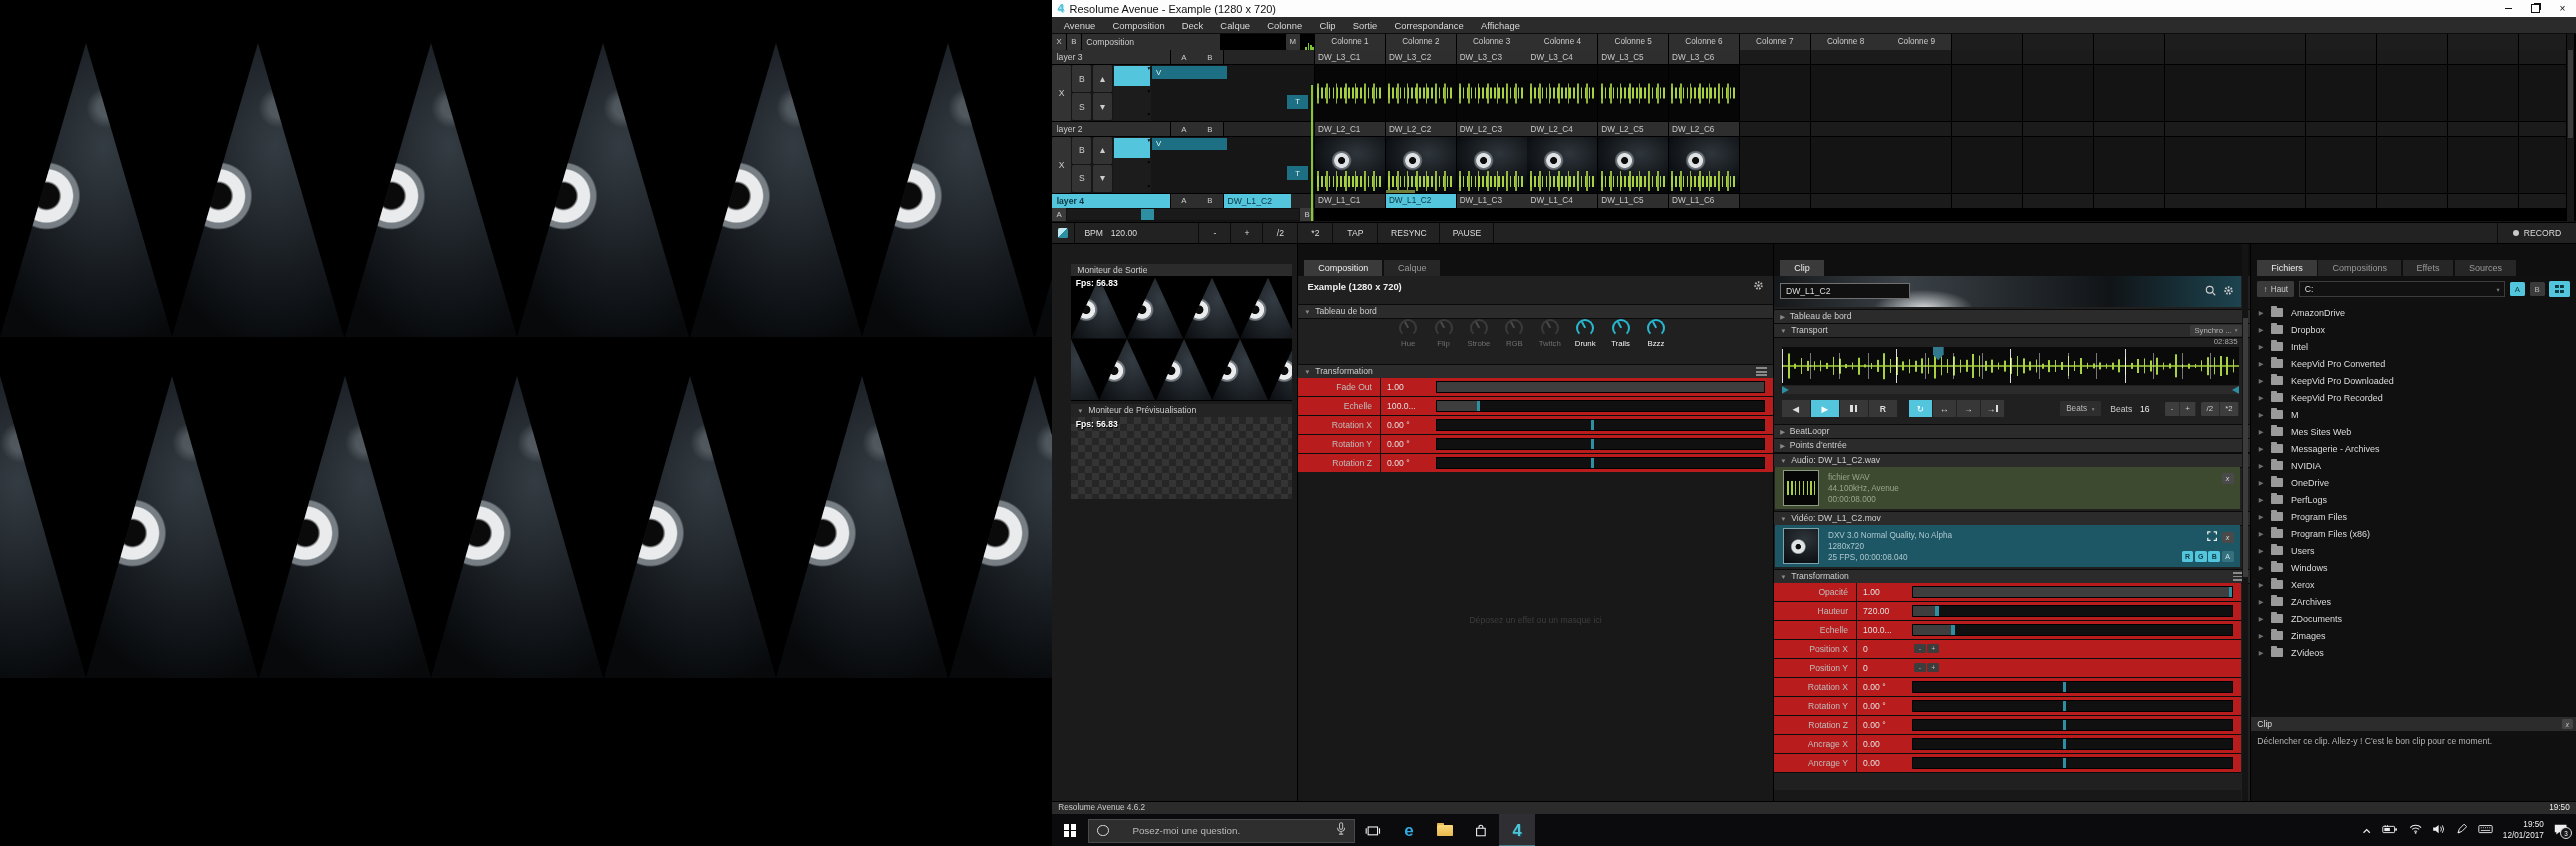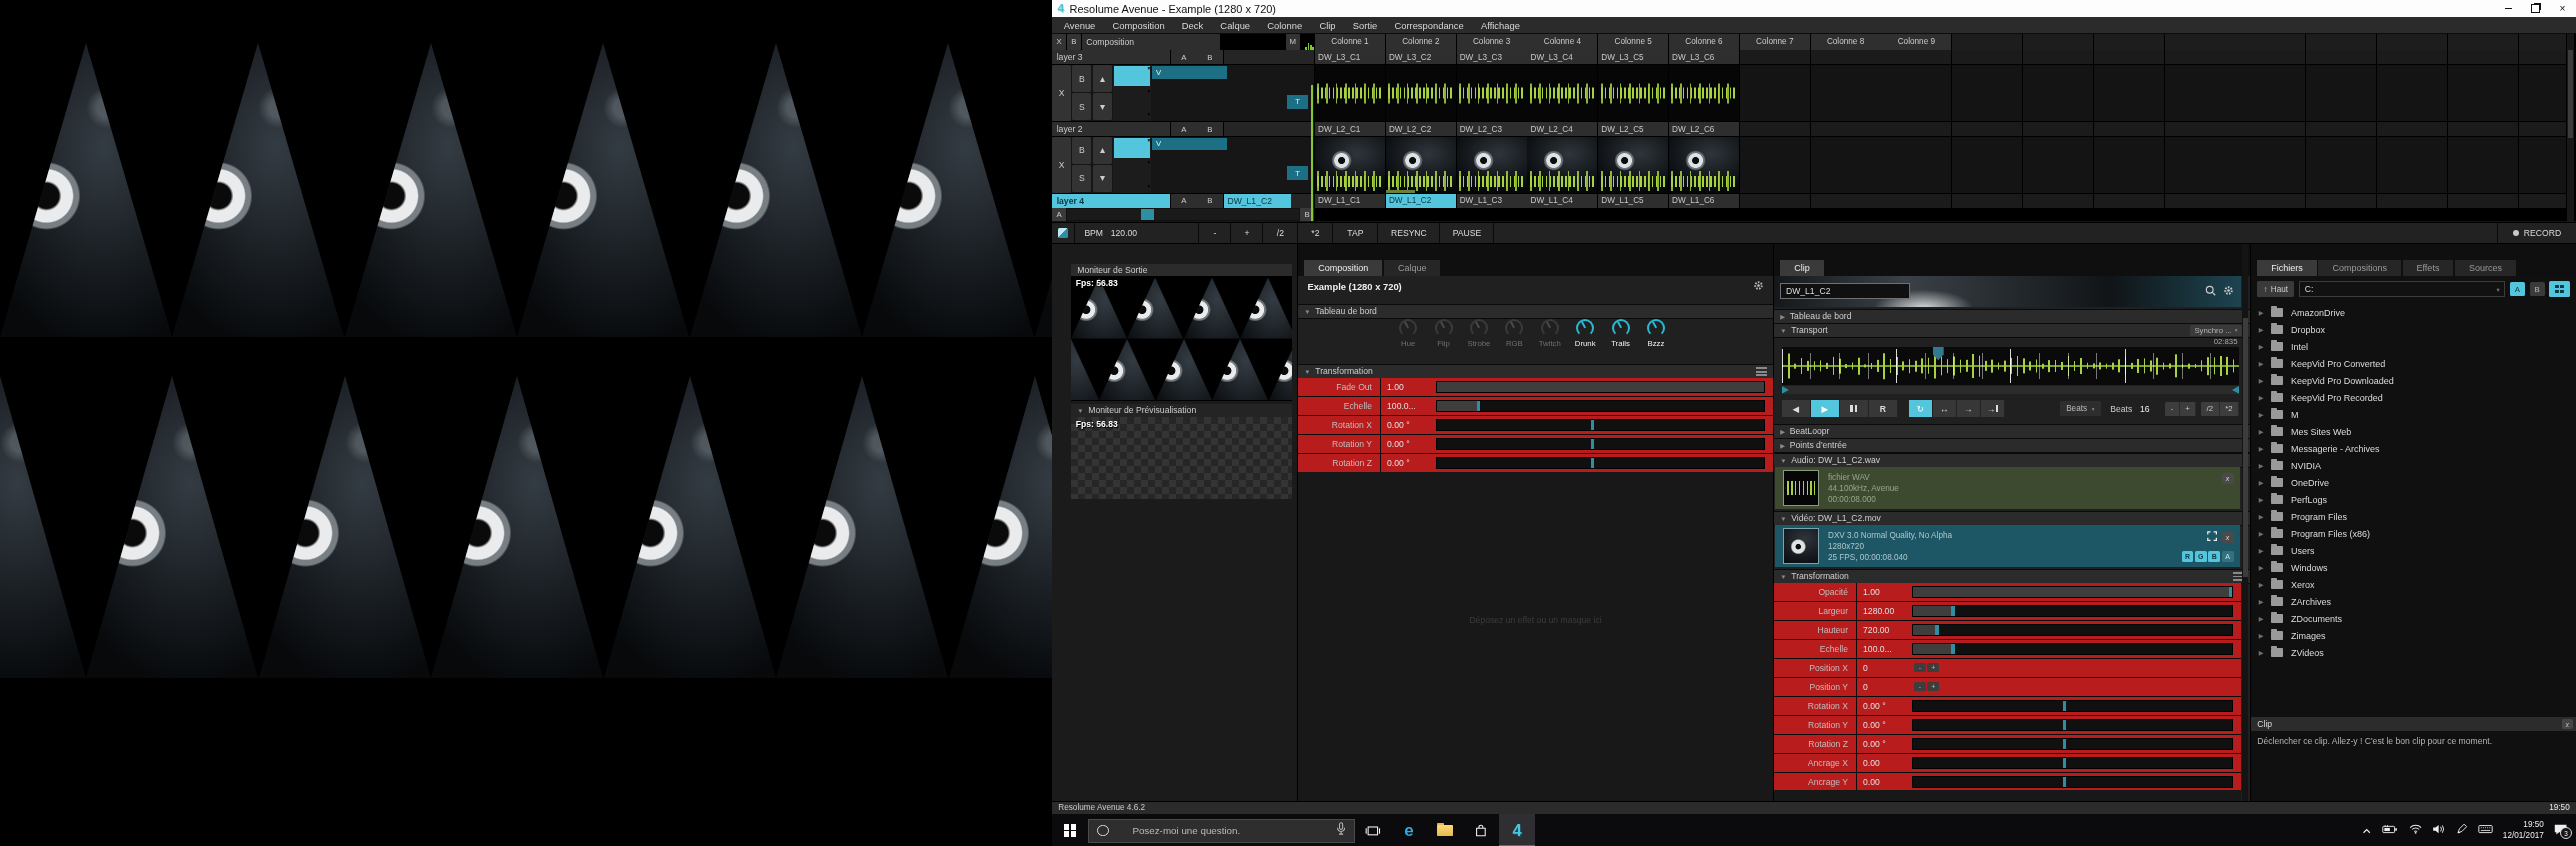--- a/index.html
+++ b/index.html
@@ -955,28 +955,20 @@
         <div id="clip-params">
             <div class="prow">
               <div class="plab">Opacité</div>
               <div class="pval">1.00</div>
               <div class="ptr">
                 <div class="pfill" style="width: 100%;"></div>
                 <div class="phandle" style="left: calc(100% - 3.1px);"></div>
               </div>
             </div>
             <div class="prow">
-              <div class="plab">Largeur</div>
-              <div class="pval">1280.00</div>
-              <div class="ptr">
-                <div class="pfill" style="width: 13%;"></div>
-                <div class="phandle" style="left: calc(13% - 3.1px);"></div>
-              </div>
-            </div>
-            <div class="prow">
               <div class="plab">Hauteur</div>
               <div class="pval">720.00</div>
               <div class="ptr">
                 <div class="pfill" style="width: 8%;"></div>
                 <div class="phandle" style="left: calc(8% - 3.1px);"></div>
               </div>
             </div>
             <div class="prow">
               <div class="plab">Echelle</div>
               <div class="pval">100.0...</div>

